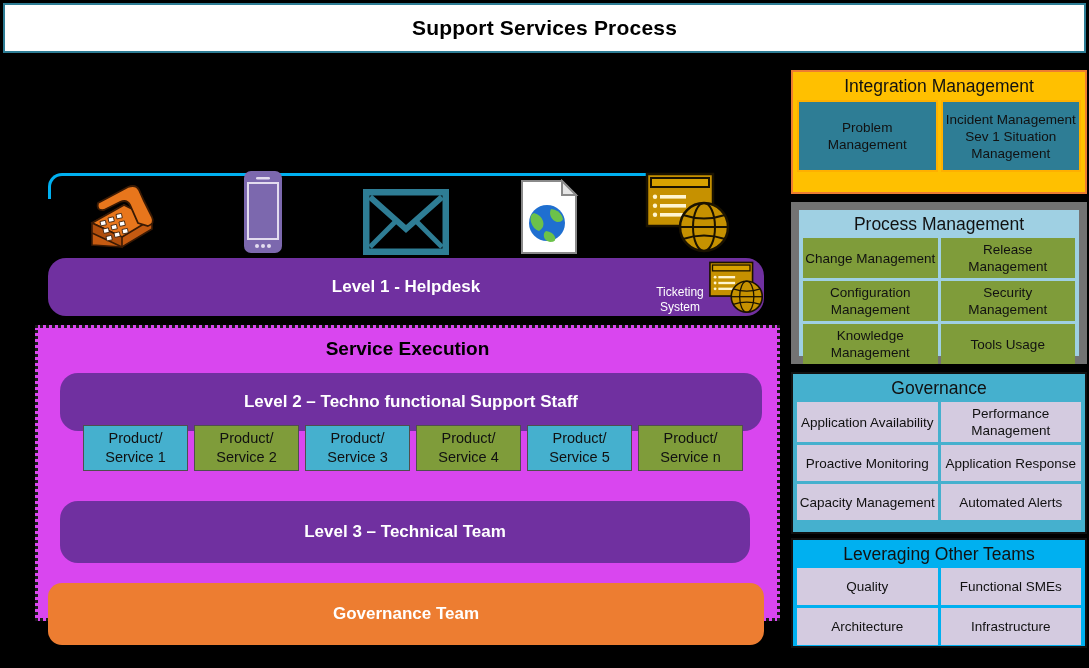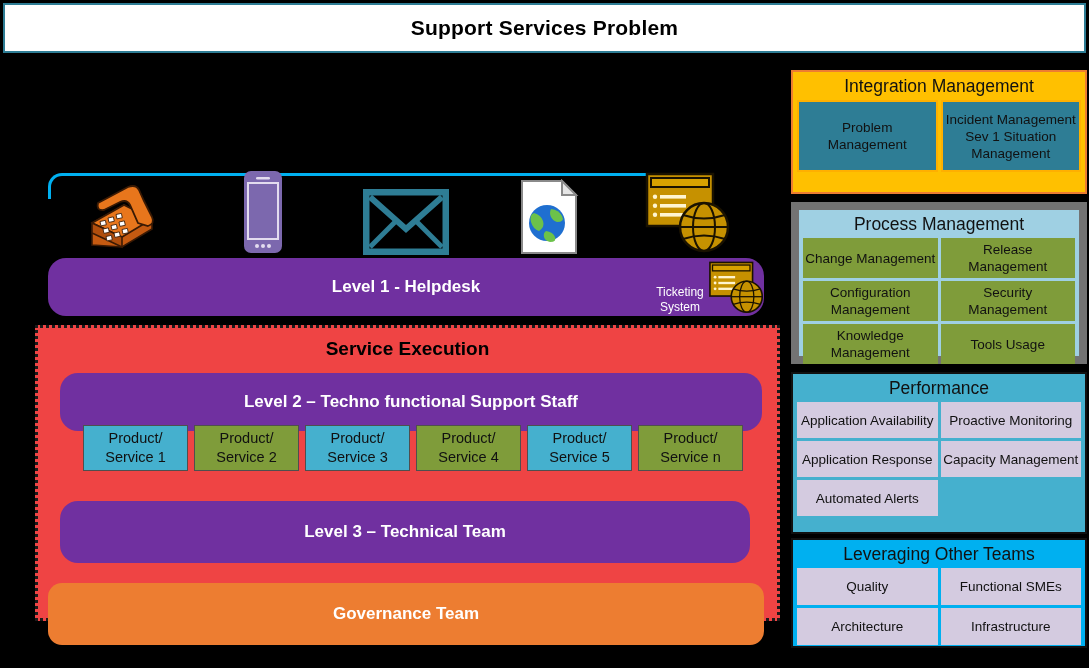--- a/index.html
+++ b/index.html
@@ -55,21 +55,21 @@
     display: flex; align-items: flex-end; gap: 0px;
   }
   #ticketing-label {
     font-size: 12px; font-weight: normal; color: #fff; line-height: 15px;
     text-align: center; width: 56px;
   }
 
   
   #service-exec {
     position: absolute; left: 35px; top: 267px; width: 745px; height: 296px;
-    background: #ef4444;
+    background: #d946ef;
     border: 3px dotted #1a1a1a;
   }
   #service-exec-title {
     text-align: center; font-size: 19px; font-weight: bold; color: #000;
     padding-top: 10px;
   }
   #level2 { left: 22px; top: 45px; width: 702px; height: 58px; position: absolute; }
   #level3 { left: 22px; top: 173px; width: 690px; height: 62px; position: absolute; }
 
   
@@ -134,21 +134,21 @@
     background: #00b0f0; border: 2px solid #111;
   }
   #panel-leveraging .cell { background: #d4cbe0; min-height: 37px; }
 </style>
 </head>
 <body>
 
 <div id="canvas">
 
   <div id="title-bar">
-    <div id="title-text">Support Services Problem</div>
+    <div id="title-text">Support Services Process</div>
   </div>
 
   <div id="left-col">
 
     <div id="bracket"></div>
 
     <div id="channel-row">
 
       <div class="channel">
         <svg width="84" height="76" viewBox="0 0 84 76">
@@ -306,23 +306,24 @@
       <div class="cell">Change Management</div>
       <div class="cell">Release Management</div>
       <div class="cell">Configuration Management</div>
       <div class="cell">Security Management</div>
       <div class="cell">Knowledge Management</div>
       <div class="cell">Tools Usage</div>
     </div>
   </div>
 
   <div class="panel" id="panel-monitoring">
-    <div class="panel-title">Performance</div>
+    <div class="panel-title">Governance</div>
     <div class="cell-grid">
       <div class="cell">Application Availability</div>
+      <div class="cell">Performance Management</div>
       <div class="cell">Proactive Monitoring</div>
       <div class="cell">Application Response</div>
       <div class="cell">Capacity Management</div>
       <div class="cell">Automated Alerts</div>
     </div>
   </div>
 
   <div class="panel" id="panel-leveraging">
     <div class="panel-title">Leveraging Other Teams</div>
     <div class="cell-grid">

